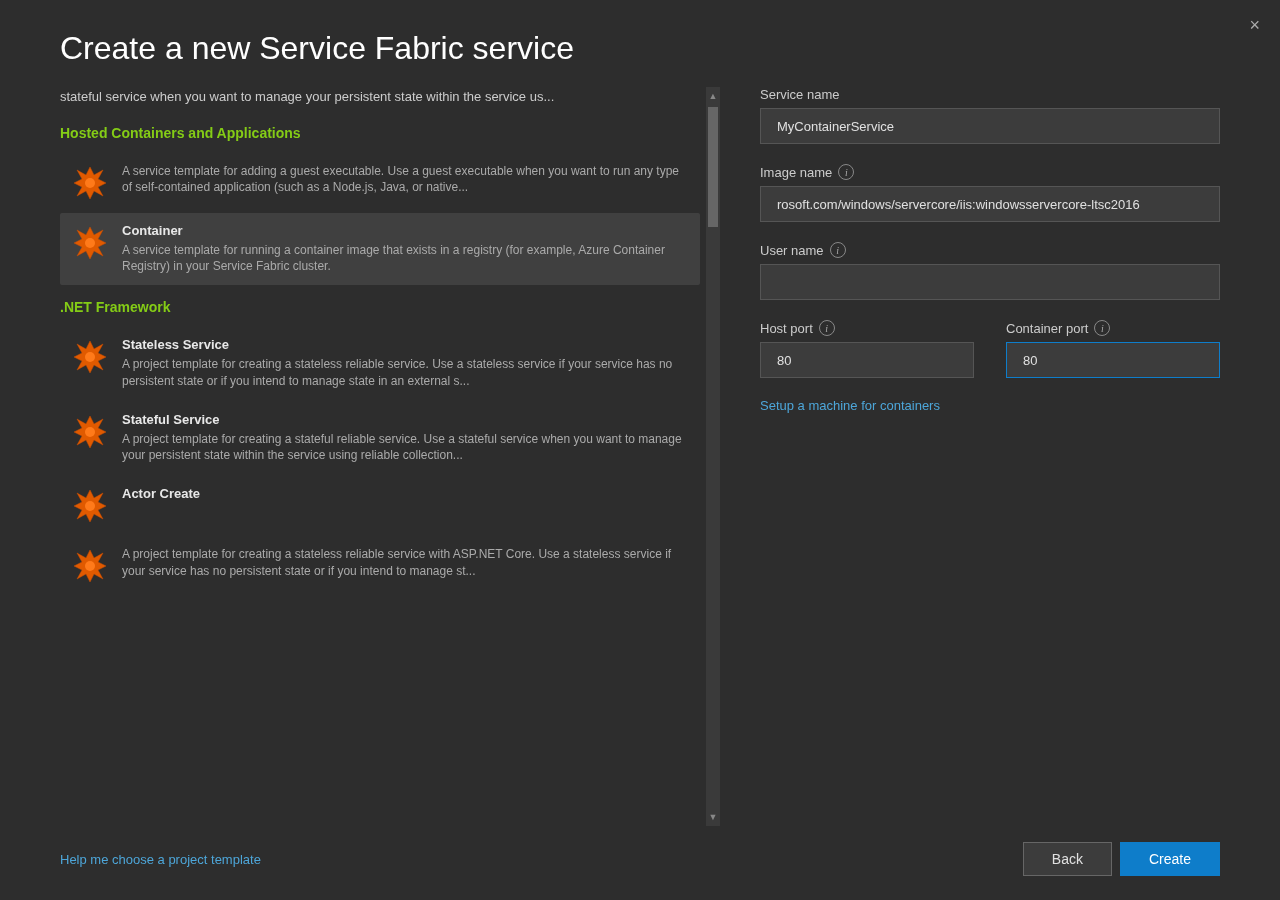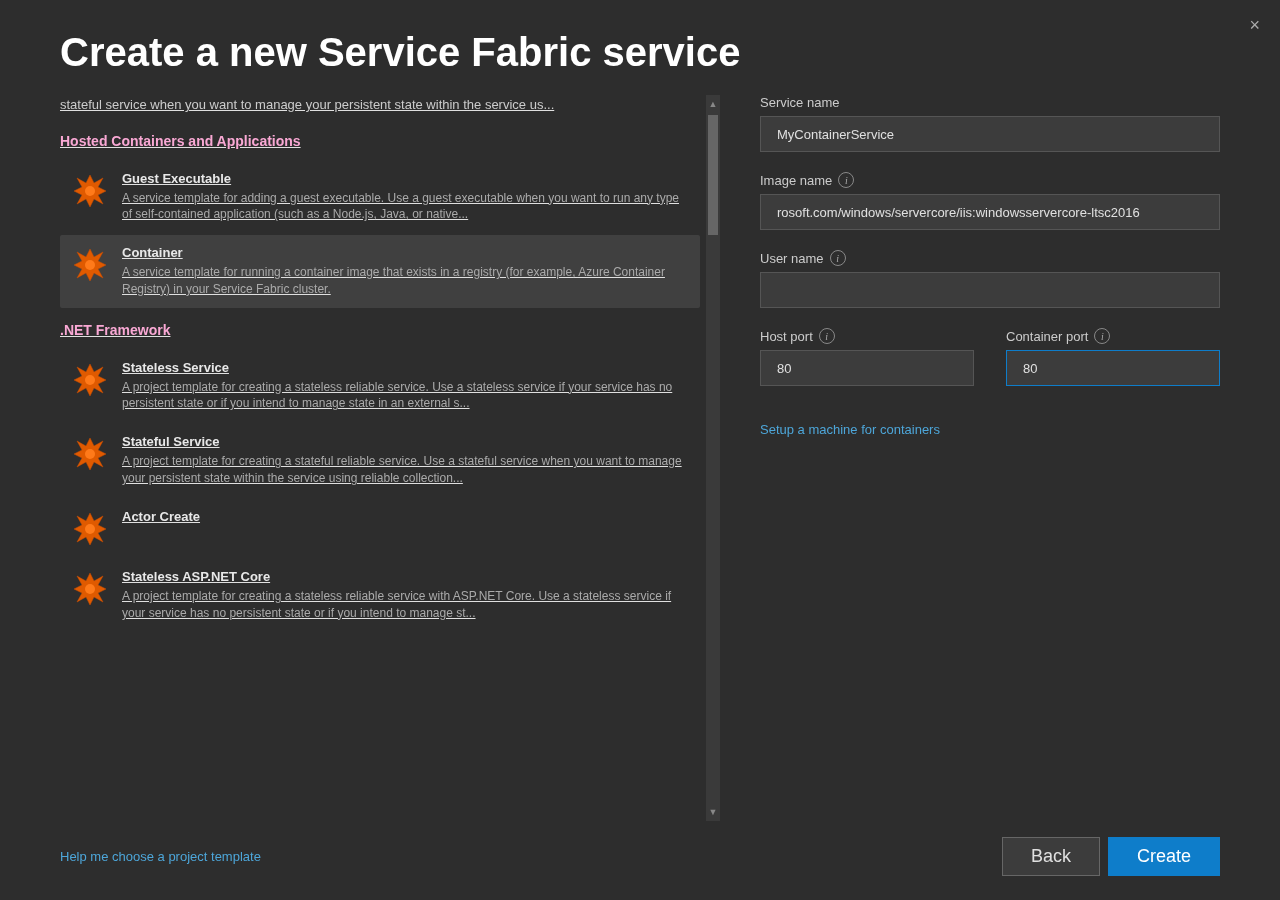--- a/index.html
+++ b/index.html
@@ -28,60 +28,59 @@
       color: #ccc;
       font-size: 18px;
       cursor: pointer;
       background: none;
       border: none;
       color: #aaa;
       line-height: 1;
     }
     .dialog-title {
       padding: 30px 60px 20px 60px;
-      font-size: 40px;
-      font-weight: 700;
+      font-size: 32px;
+      font-weight: 400;
       color: #fff;
     }
     .dialog-body {
       display: flex;
       flex: 1;
       overflow: hidden;
       padding: 0 60px;
       gap: 40px;
     }
     
     .left-panel {
       flex: 1;
       display: flex;
       flex-direction: column;
       overflow: hidden;
       position: relative;
-      text-decoration: underline;
     }
     .scroll-area {
       flex: 1;
       overflow-y: auto;
       padding-right: 8px;
       scrollbar-width: thin;
       scrollbar-color: #666 #3a3a3a;
     }
     .scroll-area::-webkit-scrollbar { width: 8px; }
     .scroll-area::-webkit-scrollbar-track { background: #3a3a3a; }
     .scroll-area::-webkit-scrollbar-thumb { background: #666; }
     .intro-text {
       color: #ccc;
       font-size: 13px;
       margin-bottom: 18px;
       line-height: 1.5;
     }
     .section-header {
       font-size: 14px;
       font-weight: 600;
-      color: #f9a8d4;
+      color: #84cc16;
       margin-bottom: 12px;
       margin-top: 4px;
     }
     .service-item {
       display: flex;
       align-items: flex-start;
       gap: 14px;
       padding: 10px 12px;
       cursor: pointer;
       border-radius: 2px;
@@ -146,21 +145,21 @@
       border: 1px solid #555;
       color: #e0e0e0;
       padding: 8px 16px;
       font-size: 13px;
       outline: none;
       height: 36px;
     }
     .port-row {
       display: flex;
       gap: 32px;
-      margin-bottom: 36px;
+      margin-bottom: 20px;
     }
     .port-group {
       flex: 1;
     }
     .setup-link {
       color: #4da6d9;
       text-decoration: none;
       font-size: 13px;
       cursor: pointer;
       margin-top: 0;
@@ -178,21 +177,21 @@
       text-decoration: none;
       font-size: 13px;
       cursor: pointer;
     }
     .footer-buttons {
       display: flex;
       gap: 8px;
     }
     .btn {
       padding: 8px 28px;
-      font-size: 18px;
+      font-size: 14px;
       cursor: pointer;
       border: 1px solid #666;
       background: #3c3c3c;
       color: #e0e0e0;
       min-width: 80px;
     }
     .btn-primary {
       background: #0e7dca;
       border-color: #0e7dca;
       color: #fff;
@@ -224,21 +223,20 @@
           <div class="service-item">
             <div class="service-icon">
               <svg viewBox="0 0 36 36" xmlns="http://www.w3.org/2000/svg">
                 <g transform="translate(18,18)">
                   <polygon points="0,-16 4,-8 13,-13 8,-4 16,0 8,4 13,13 4,8 0,16 -4,8 -13,13 -8,4 -16,0 -8,-4 -13,-13 -4,-8" fill="#e05a00" stroke="#c84d00" stroke-width="0.5"></polygon>
                   <circle cx="0" cy="0" r="5" fill="#ff7a1a"></circle>
                 </g>
               </svg>
             </div>
             <div class="service-text">
-              <div class="service-name">Guest Executable</div>
               <div class="service-desc">A service template for adding a guest executable. Use a guest executable when you want to run any type of self-contained application (such as a Node.js, Java, or native...</div>
             </div>
           </div>
 
           <div class="service-item selected">
             <div class="service-icon">
               <svg viewBox="0 0 36 36" xmlns="http://www.w3.org/2000/svg">
                 <g transform="translate(18,18)">
                   <polygon points="0,-16 4,-8 13,-13 8,-4 16,0 8,4 13,13 4,8 0,16 -4,8 -13,13 -8,4 -16,0 -8,-4 -13,-13 -4,-8" fill="#e05a00" stroke="#c84d00" stroke-width="0.5"></polygon>
                   <circle cx="0" cy="0" r="5" fill="#ff7a1a"></circle>
@@ -300,21 +298,20 @@
           <div class="service-item">
             <div class="service-icon">
               <svg viewBox="0 0 36 36" xmlns="http://www.w3.org/2000/svg">
                 <g transform="translate(18,18)">
                   <polygon points="0,-16 4,-8 13,-13 8,-4 16,0 8,4 13,13 4,8 0,16 -4,8 -13,13 -8,4 -16,0 -8,-4 -13,-13 -4,-8" fill="#e05a00" stroke="#c84d00" stroke-width="0.5"></polygon>
                   <circle cx="0" cy="0" r="5" fill="#ff7a1a"></circle>
                 </g>
               </svg>
             </div>
             <div class="service-text">
-              <div class="service-name">Stateless ASP.NET Core</div>
               <div class="service-desc">A project template for creating a stateless reliable service with ASP.NET Core. Use a stateless service if your service has no persistent state or if you intend to manage st...</div>
             </div>
           </div>
         </div>
 
         <div style="position: absolute; right: 0; top: 0; bottom: 0; width: 14px; background: #3a3a3a; display: flex; flex-direction: column; align-items: center;">
           <div style="width: 14px; height: 18px; display: flex; align-items: center; justify-content: center; color: #888; font-size: 9px; cursor: pointer;">▲</div>
           <div style="width: 10px; background: #666; flex: 0 0 120px; margin: 2px 2px; cursor: pointer;"></div>
           <div style="flex:1;"></div>
           <div style="width: 14px; height: 18px; display: flex; align-items: center; justify-content: center; color: #888; font-size: 9px; cursor: pointer;">▼</div>

